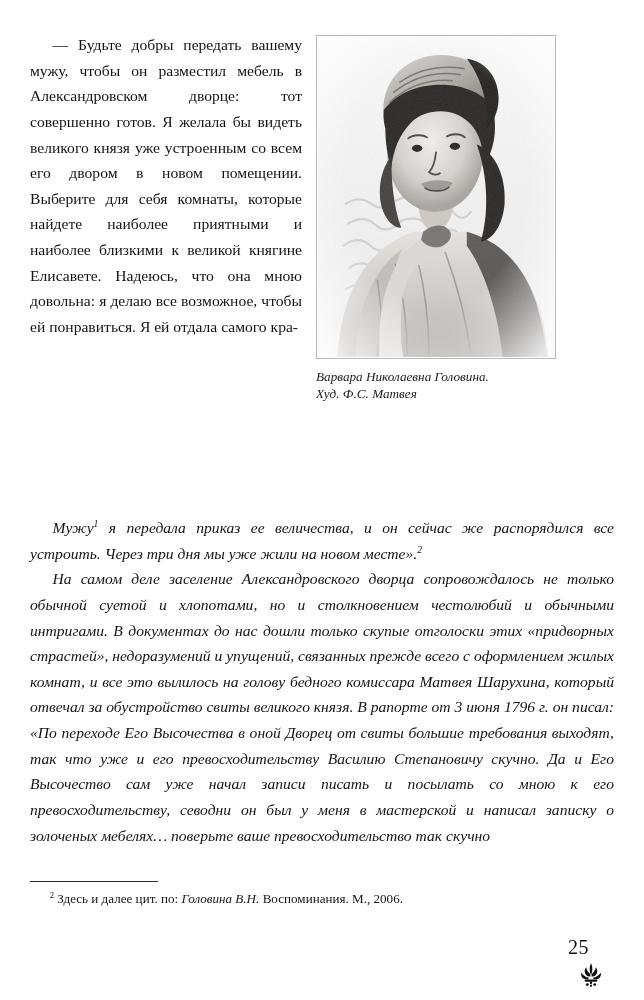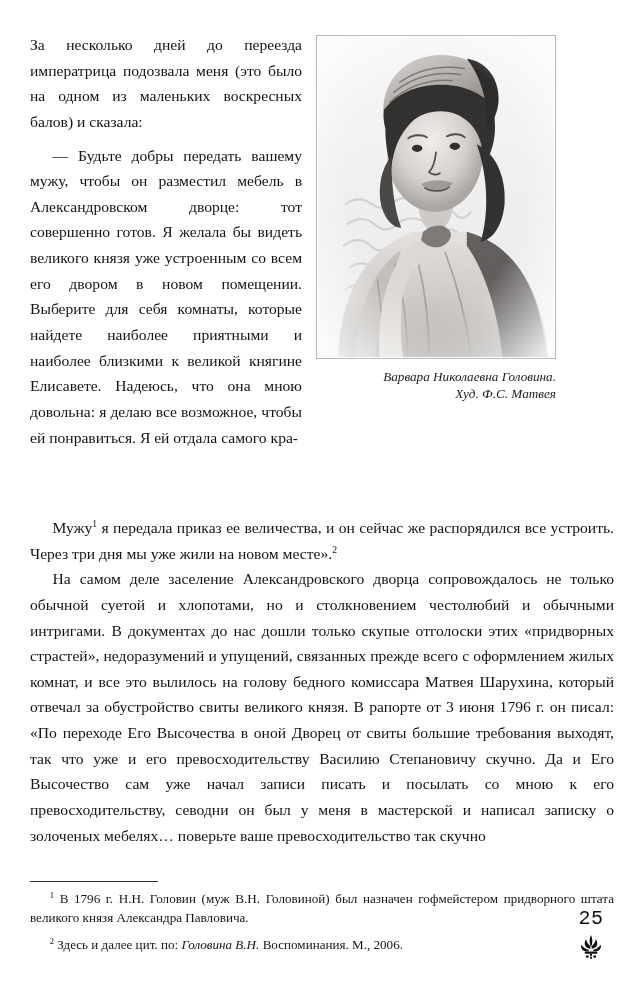--- a/index.html
+++ b/index.html
@@ -48,21 +48,21 @@
       linear-gradient(180deg, #fbfbfb 0%, #f3f3f3 45%, #ededed 100%);
   }
   .portrait svg { display:block; width:100%; height:100%; }
 
   
   .caption {
     position: absolute;
     left: 316px;
     top: 368px;
     width: 240px;
-    text-align: right;
+    text-align: left;
     font-style: italic;
     font-size: 13.2px;
     line-height: 1.32;
     color: #1b1b1b;
   }
   .caption .cap-line { display: block; }
 
   
   .col-text {
     position: absolute;
@@ -86,21 +86,21 @@
     width: 584px;
     font-size: 15.6px;
     line-height: 1.645;
     text-align: justify;
     text-justify: inter-word;
     color: #131313;
   }
   .full-text p { margin: 0; }
 
   #body-after-figure { top: 418px; }
-  #body-rest { top: 515px; }
+  #body-rest { top: 515px; font-style: italic; }
 
   sup.fn {
     font-size: 0.62em;
     vertical-align: super;
     line-height: 0;
   }
 
   
   .footnotes {
     position: absolute;
@@ -128,24 +128,22 @@
     font-size: 0.66em;
     vertical-align: super;
     line-height: 0;
   }
   .fn-item i { font-style: italic; }
 
   
   .folio {
     position: absolute;
     right: 30px;
-    top: 909px;
+    top: 937px;
     width: 46px;
-    text-align: center;
-    font-family: Liberation Mono, monospace;
   }
   .folio-num {
     font-size: 20px;
     line-height: 1;
     color: #111;
     letter-spacing: .5px;
   }
   .ornament {
     margin-top: 6px;
     display: flex;
@@ -258,34 +256,32 @@
       </div>
     </div>
   </div>
 
   <div class="caption">
     <span class="cap-line">Варвара Николаевна Головина.</span>
     <span class="cap-line">Худ. Ф.С. Матвея</span>
   </div>
 
   <div class="col-text">
-    <p>За несколько дней до переезда императрица подозвала меня (это было на одном из маленьких воскресных балов) и сказала:</p>
     <p class="indent">— Будьте добры передать вашему мужу, чтобы он разместил мебель в Александровском дворце: тот совершенно готов. Я желала бы видеть великого князя уже устроенным со всем его двором в новом помещении. Выберите для себя комнаты, которые найдете наиболее приятными и наиболее близкими к великой княгине Елисавете. Надеюсь, что она мною довольна: я делаю все возможное, чтобы ей понравиться. Я ей отдала самого кра-</p>
   </div>
 
 
   <div class="full-text" id="body-rest">
     <p class="indent"><span>Мужу</span><sup class="fn">1</sup><span> я передала приказ ее величества, и он сейчас же распорядился все устроить. Через три дня мы уже жили на новом месте».</span><sup class="fn">2</sup></p>
     <p class="indent">На самом деле заселение Александровского дворца сопровождалось не только обычной суетой и хлопотами, но и столкновением честолюбий и обычными интригами. В документах до нас дошли только скупые отголоски этих «придворных страстей», недоразумений и упущений, связанных прежде всего с оформлением жилых комнат, и все это вылилось на голову бедного комиссара Матвея Шарухина, который отвечал за обустройство свиты великого князя. В рапорте от 3 июня 1796 г. он писал: «По переходе Его Высочества в оной Дворец от свиты большие требования выходят, так что уже и его превосходительству Василию Степановичу скучно. Да и Его Высочество сам уже начал записи писать и посылать со мною к его превосходительству, севодни он был у меня в мастерской и написал записку о золоченых мебелях… поверьте ваше превосходительство так скучно</p>
   </div>
 
   <div class="footnotes">
     <div class="fn-rule"></div>
 
-    <p class="fn-item"><span class="marker">1</span>&nbsp;<span>В 1796 г. Н.Н. Головин (муж В.Н. Головиной) был назначен гофмейстером придворного штата великого князя Александра Павловича.</span></p>
 
     <p class="fn-item"><span class="marker">2</span>&nbsp;<span>Здесь и далее цит. по: </span><i>Головина В.Н.</i><span> Воспоминания. М., 2006.</span></p>
   </div>
 
   <div class="folio">
     <div class="folio-num">25</div>
     <div class="ornament">
       <svg width="26" height="24" viewBox="0 0 26 24" aria-hidden="true">
         <g fill="#111">
           <path d="M13 0 C11.6 3.2 11.2 6.4 12.1 9.4 C12.3 10.1 12.5 10.7 12.6 11.3 L13.4 11.3 C13.5 10.7 13.7 10.1 13.9 9.4 C14.8 6.4 14.4 3.2 13 0 Z"></path>

